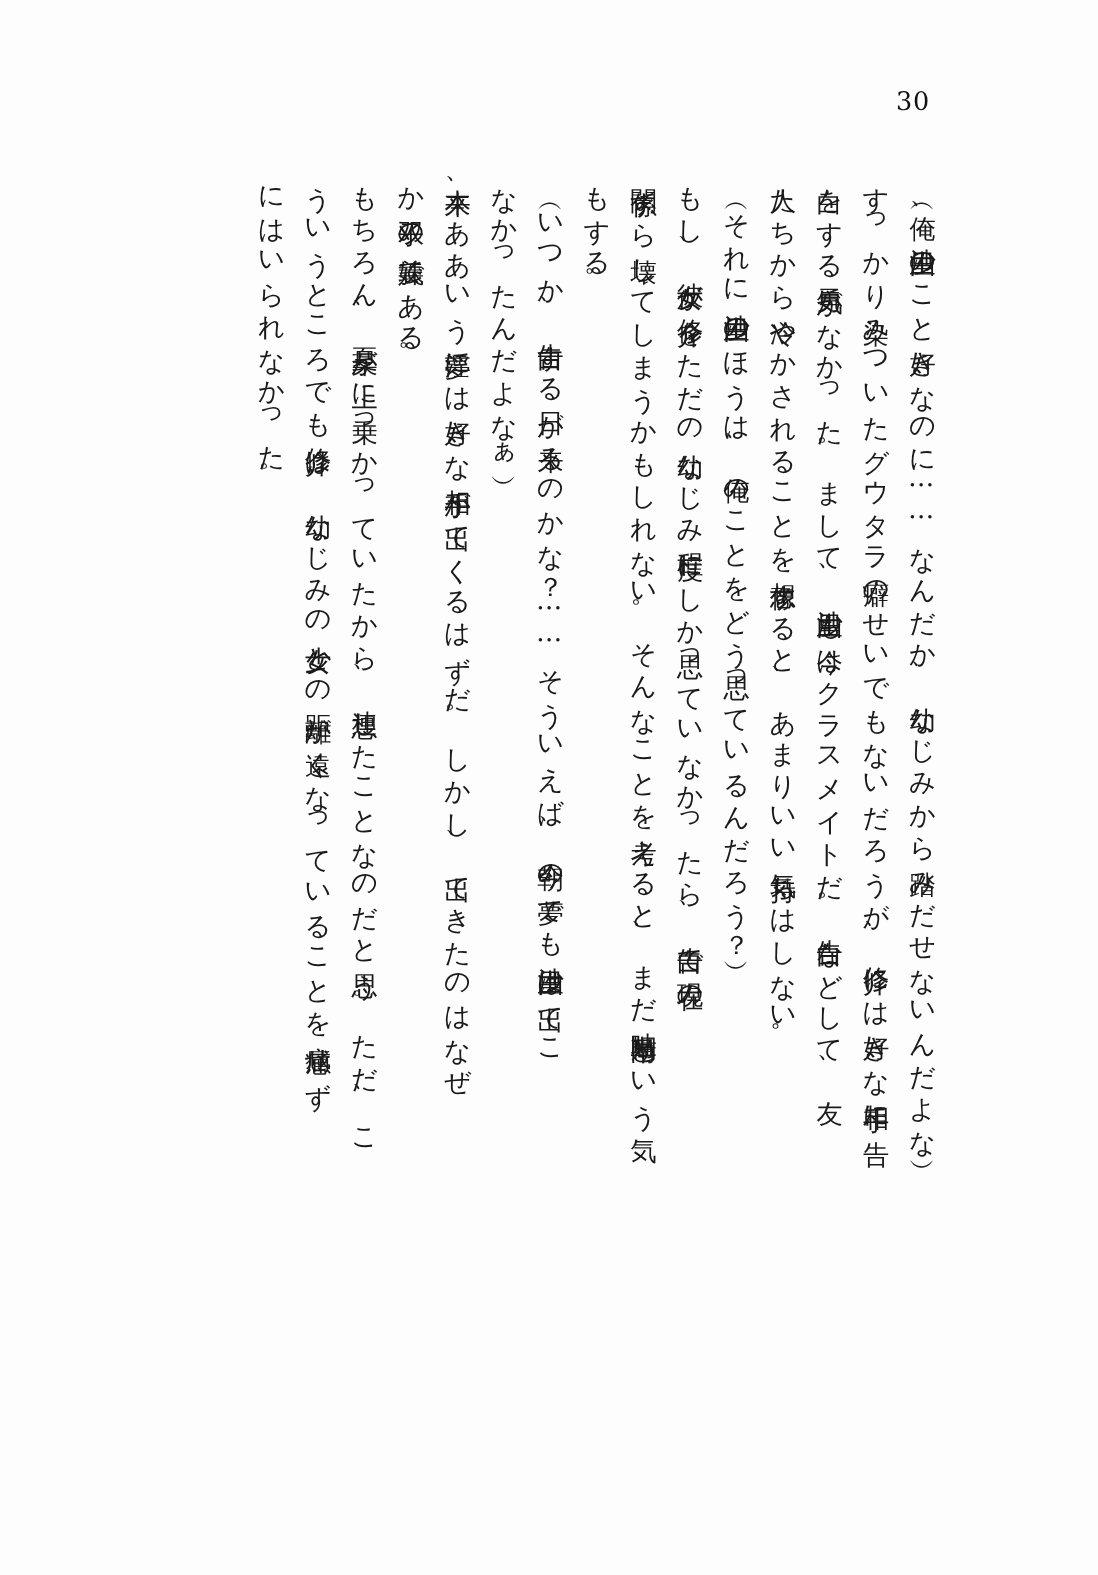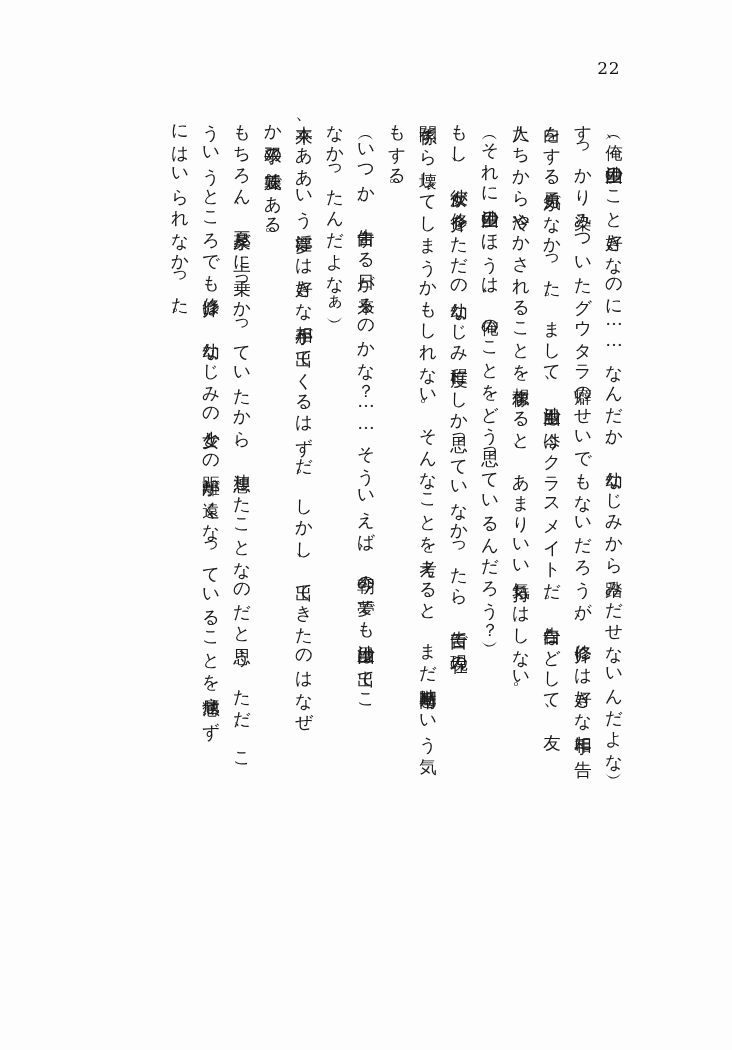--- a/index.html
+++ b/index.html
@@ -64,21 +64,21 @@
   }
 
   .vline.indent {
     padding-top: 17px;
   }
 </style>
 </head>
 <body>
 
 <div class="page">
-  <div class="page-number">22</div>
+  <div class="page-number">30</div>
   <div class="text-block">
       <div class="vline indent">（俺、沙由里のこと好きなのに……なんだか、幼なじみから踏みだせないんだよな）</div>
       <div class="vline">すっかり染みついたグウタラ癖のせいでもないだろうが、修介には好きな相手に告</div>
       <div class="vline">白をする勇気がなかった。まして、沙由里も今はクラスメイトだ。告白などして、友</div>
       <div class="vline">人たちから冷やかされることを想像すると、あまりいい気持ちはしない。</div>
       <div class="vline indent">（それに沙由里のほうは、俺のことをどう思っているんだろう？）</div>
       <div class="vline">もし、彼女が修介をただの幼なじみ程度にしか思っていなかったら、告白で現在の</div>
       <div class="vline">関係すら壊してしまうかもしれない。そんなことを考えると、まだ時期尚早という気</div>
       <div class="vline">もする。</div>
       <div class="vline indent">（いつか、告白する日が来るのかな？……そういえば、今朝の夢でも沙由里は出てこ</div>

